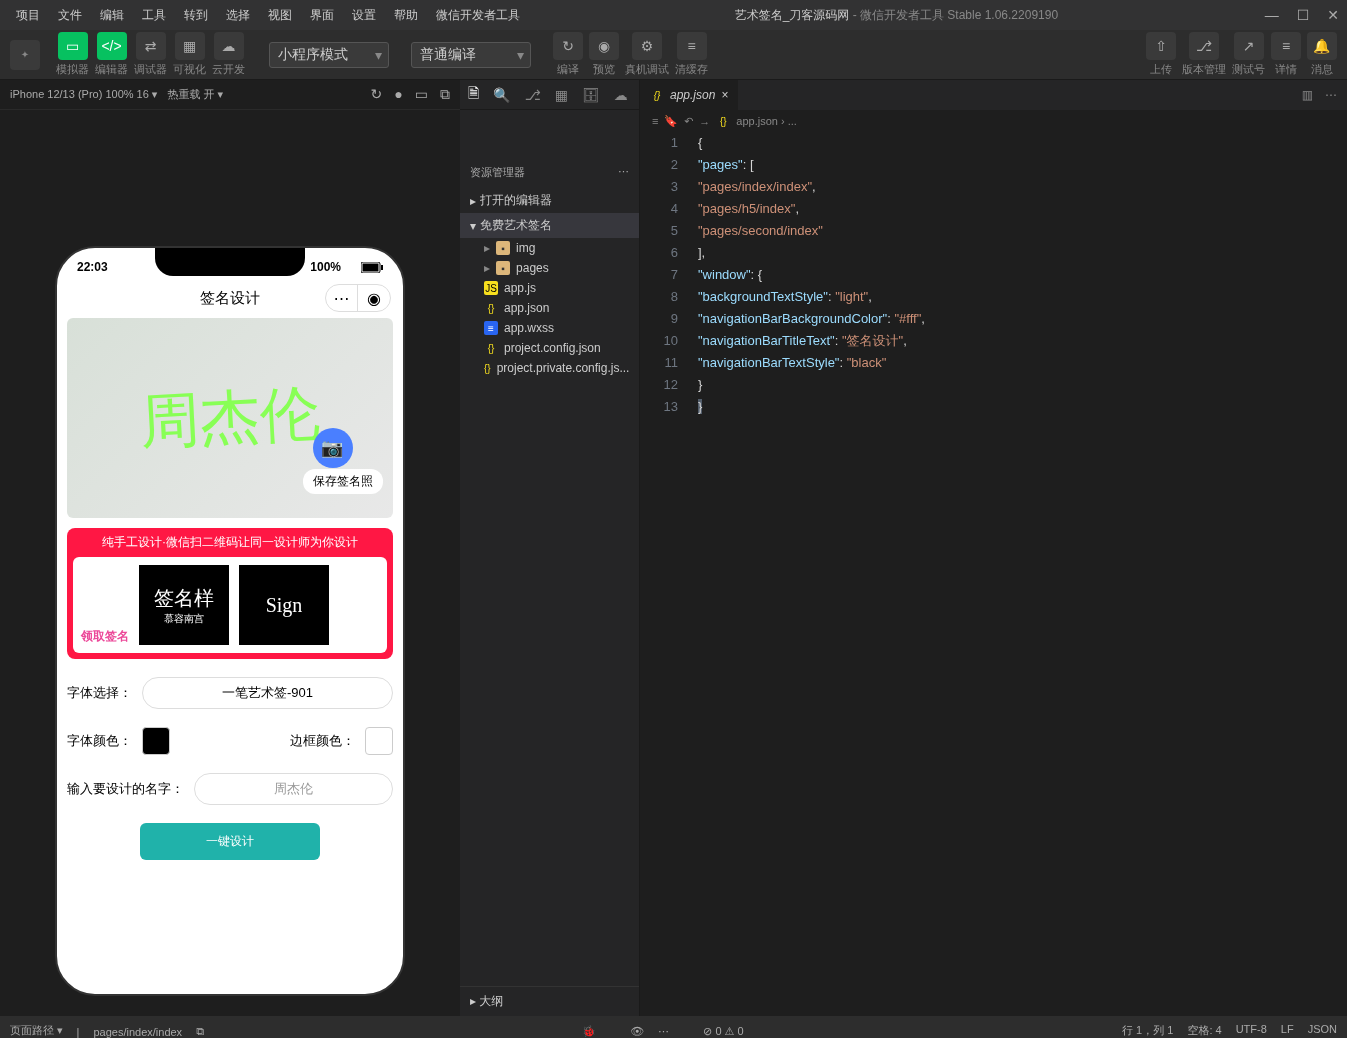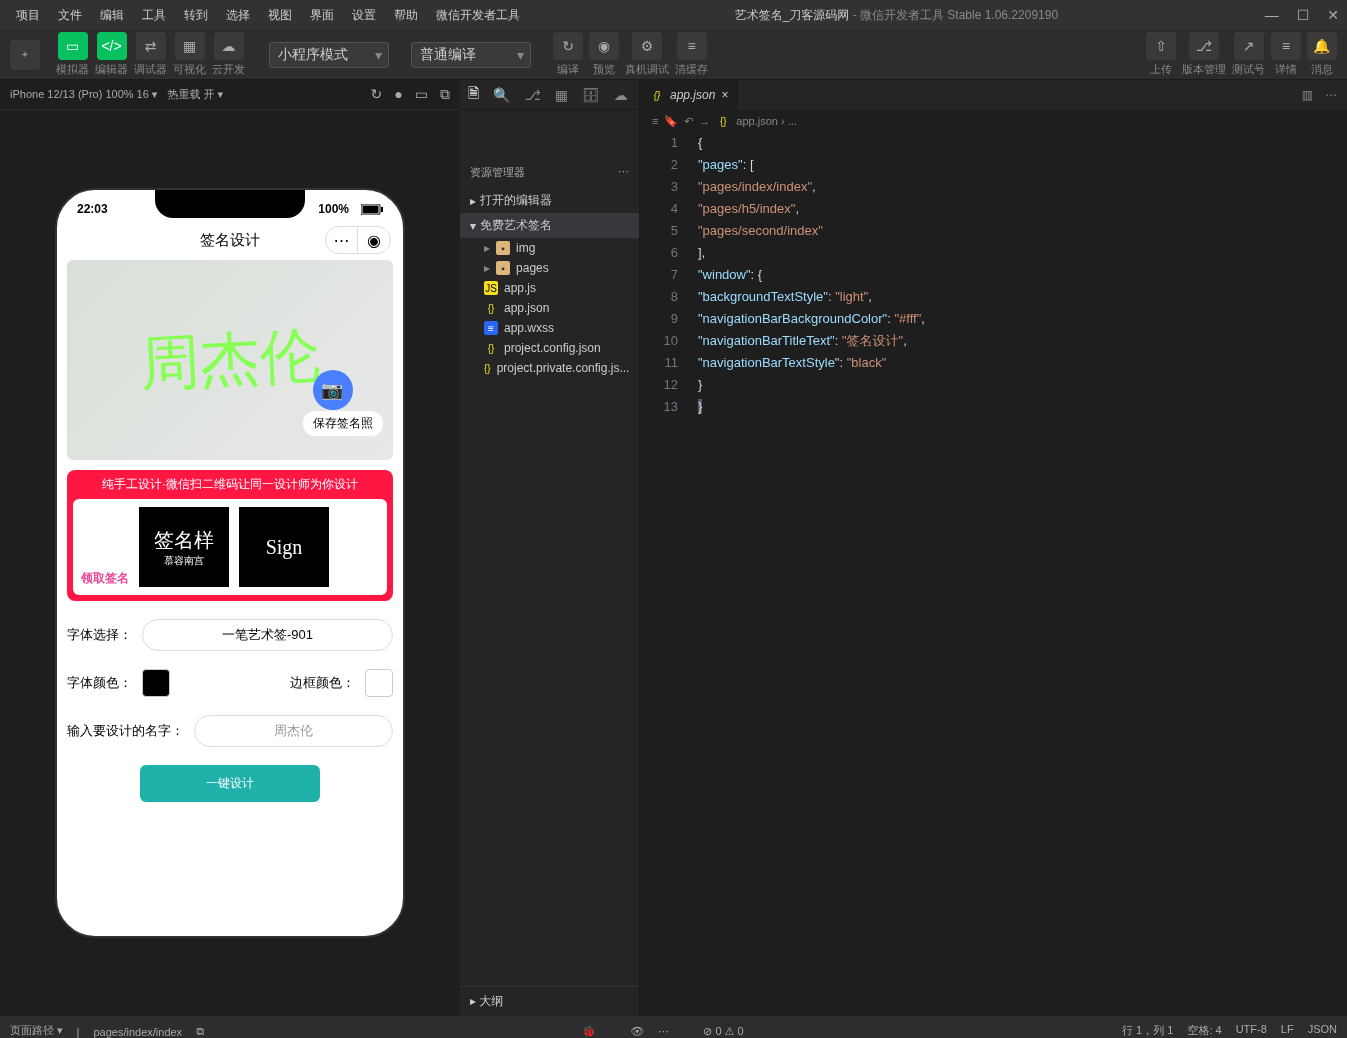--- a/index.html
+++ b/index.html
@@ -18,25 +18,25 @@
 .btn-ico.green{background:#07c160;color:#fff;}
 .btn-ico.dark{background:#3a3a3a;color:#aaa;}
 .btn-row{display:flex;gap:2px;}
 .select-box{height:26px;background:#3a3a3a;border:1px solid #555;border-radius:3px;padding:0 20px 0 8px;color:#ccc;font-size:14px;display:flex;align-items:center;position:relative;min-width:120px;}
 .select-box::after{content:"▾";position:absolute;right:6px;color:#888;}
 .spacer{flex:1;}
 .main{display:flex;height:calc(100% - 30px - 50px - 22px);}
 .sim-panel{width:460px;background:#1e1e1e;display:flex;flex-direction:column;}
 .sim-header{height:30px;display:flex;align-items:center;padding:0 10px;font-size:11px;color:#aaa;gap:10px;border-bottom:1px solid #2a2a2a;}
 .sim-header .r{margin-left:auto;display:flex;gap:12px;font-size:14px;}
-.phone-wrap{flex:1;display:flex;align-items:center;justify-content:center;padding:20px;}
+.phone-wrap{flex:1;display:flex;align-items:flex-end;justify-content:center;padding:20px;}
 .phone{width:350px;height:750px;background:#fff;border-radius:40px;position:relative;overflow:hidden;border:2px solid #333;}
 .notch{position:absolute;top:0;left:50%;transform:translateX(-50%);width:150px;height:28px;background:#000;border-radius:0 0 18px 18px;z-index:10;}
 .status-bar{display:flex;justify-content:space-between;padding:12px 20px 4px;font-size:12px;font-weight:600;color:#000;}
-.status-bar .bat{display:flex;align-items:center;gap:12px;}
+.status-bar .bat{display:flex;align-items:center;gap:20px;}
 .nav-bar{display:flex;align-items:center;justify-content:center;height:40px;position:relative;color:#000;font-size:15px;}
 .capsule{position:absolute;right:12px;display:flex;border:1px solid #ddd;border-radius:15px;overflow:hidden;}
 .capsule span{width:32px;height:26px;display:flex;align-items:center;justify-content:center;font-size:16px;}
 .capsule span:first-child{border-right:1px solid #ddd;}
 .phone-content{padding:0 10px;color:#000;}
 .sig-img{height:200px;background:linear-gradient(135deg,#d8e0d8,#e8e8e8);border-radius:6px;position:relative;overflow:hidden;display:flex;align-items:center;justify-content:center;}
 .sig-draw{font-size:60px;color:#8f5;font-family:cursive;transform:rotate(-3deg);}
 .cam-ico{position:absolute;right:40px;bottom:50px;width:40px;height:40px;background:#4a7fff;border-radius:50%;display:flex;align-items:center;justify-content:center;color:#fff;font-size:18px;}
 .save-btn{position:absolute;right:10px;bottom:24px;background:#fff;border-radius:12px;padding:4px 10px;font-size:12px;}
 .red-box{background:#ff1744;border-radius:8px;margin-top:10px;padding:6px;}

